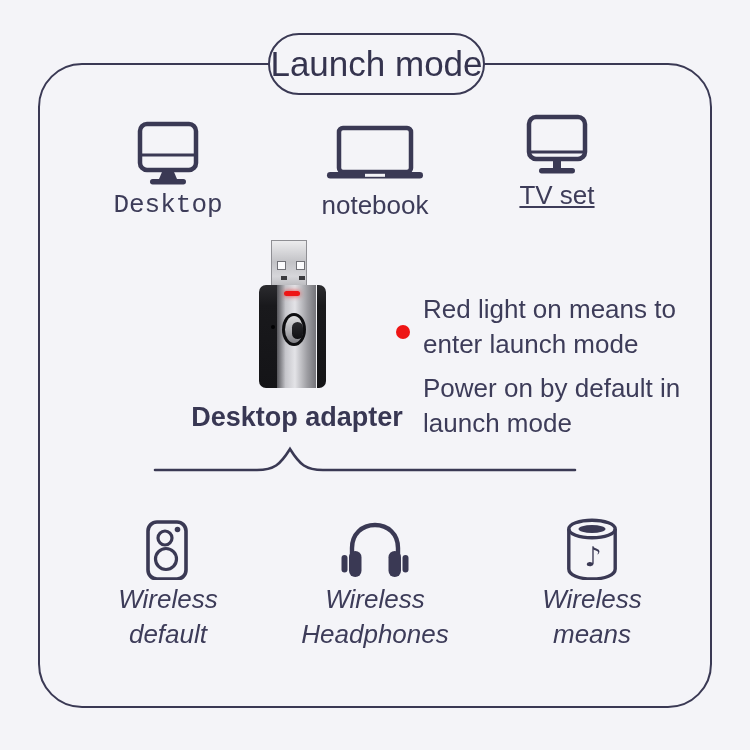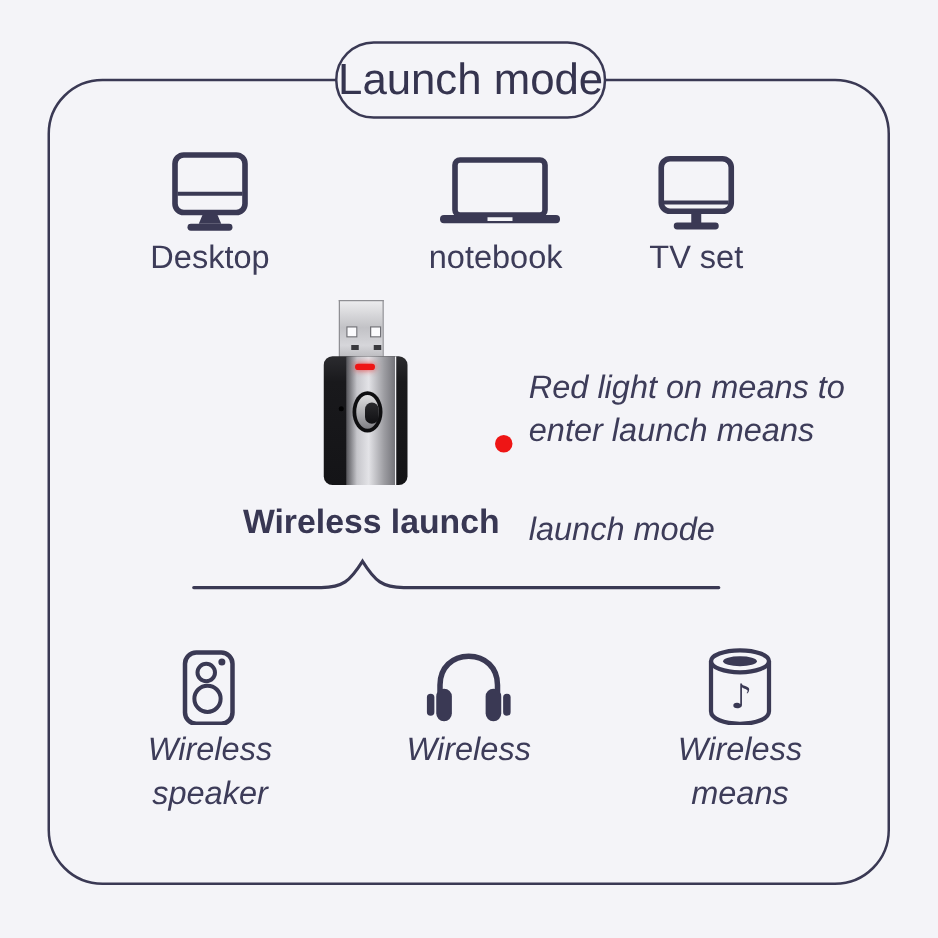--- a/index.html
+++ b/index.html
@@ -68,21 +68,21 @@
     position:absolute;left:3px;top:3px;width:18px;height:27px;border-radius:50%;
     background:linear-gradient(180deg,#dededf 0%,#a9a9ad 60%,#808085 100%);
   }
   .btn-pill{
     position:absolute;left:6.5px;top:6px;width:11px;height:17px;border-radius:6px;
     background:linear-gradient(180deg,#2a2a2d,#101013);
   }
   .mic-hole{position:absolute;left:12px;top:40px;width:4px;height:4px;border-radius:50%;background:#020203;}
   
   .notes{left:396px;top:292px;width:320px;}
-  .note{display:flex;align-items:flex-end;font-size:26px;line-height:35px;font-style:italic;}
+  .note{display:flex;align-items:center;font-size:26px;line-height:35px;}
   .note + .note{margin-top:9px;}
   .bullet{
     flex:0 0 14px;width:14px;height:14px;border-radius:50%;
     background:#ee1515;margin:10px 13px 0 0;
   }
   .bullet.hidden{background:transparent;}
   .adapter-label{
     left:147px;top:402px;width:300px;text-align:center;
     font-size:27px;font-weight:600;color:#383753;
   }
@@ -90,44 +90,44 @@
 </style>
 </head>
 <body>
 
 <div class="abs frame"></div>
 
 <div class="abs title-pill">
   <span>Launch mode</span>
 </div>
 
-<div class="abs item" style="left:93px;top:118px;">
+<div class="abs item" style="left:93px;top:118px;font-family:Liberation Mono, monospace;">
   <div class="icon-slot">
     <svg width="64" height="68" viewBox="0 0 64 68">
       <rect class="stroke" x="4" y="6" width="56" height="46" rx="7" stroke-width="4.5"></rect>
       <line class="stroke" x1="6" y1="37" x2="58" y2="37" stroke-width="3.2"></line>
       <path class="fillc" d="M26,54 L38,54 L41,61 L23,61 Z"></path>
       <rect class="fillc" x="14" y="61" width="36" height="5.5" rx="2.7"></rect>
     </svg>
   </div>
   <div class="dev-label">Desktop</div>
 </div>
 
-<div class="abs item" style="left:300px;top:118px;align-items:flex-end;">
+<div class="abs item" style="left:300px;top:118px;">
   <div class="icon-slot">
     <svg width="100" height="68" viewBox="0 0 100 68">
       <rect class="stroke" x="14" y="10" width="72" height="44" rx="4" stroke-width="4.5"></rect>
       <rect class="fillc" x="2" y="54" width="96" height="6.5" rx="3.2"></rect>
       <rect x="40" y="55.8" width="20" height="3" fill="#f4f4f8"></rect>
     </svg>
   </div>
   <div class="dev-label">notebook</div>
 </div>
 
-<div class="abs item" style="left:482px;top:118px;">
+<div class="abs item" style="left:482px;top:108px;text-decoration:underline;">
   <div class="icon-slot">
     <svg width="64" height="68" viewBox="0 0 64 68">
       <rect class="stroke" x="4" y="9" width="56" height="42" rx="7" stroke-width="4.5"></rect>
       <line class="stroke" x1="6" y1="44" x2="58" y2="44" stroke-width="3.2"></line>
       <rect class="fillc" x="28" y="51" width="8" height="10"></rect>
       <rect class="fillc" x="14" y="60" width="36" height="5.5" rx="2.7"></rect>
     </svg>
   </div>
   <div class="dev-label">TV set</div>
 </div>
@@ -149,67 +149,68 @@
     </div>
     <div class="mic-hole"></div>
   </div>
 </div>
 
 <div class="abs notes">
   <div class="note">
     <span class="bullet"></span>
     <span>
       <span>Red light on means to</span><br>
-      <span>enter launch means</span>
+      <span>enter launch mode</span>
     </span>
   </div>
   <div class="note">
     <span class="bullet hidden"></span>
     <span>
-      <br>
+      <span>Power on by default in</span><br>
       <span>launch mode</span>
     </span>
   </div>
 </div>
 
-<div class="abs adapter-label">Wireless launch</div>
+<div class="abs adapter-label">Desktop adapter</div>
 
 <div class="abs brace">
   <svg width="424" height="30" viewBox="0 0 424 30">
     <path class="stroke" stroke-width="2.6" stroke-linecap="round" d="M2,25 H104 C121,25 127,20 137,4 C147,20 153,25 170,25 H422"></path>
   </svg>
 </div>
 
 <div class="abs item" style="left:93px;top:512px;">
   <div class="icon-slot">
     <svg width="64" height="62" viewBox="0 0 64 62">
       <rect class="stroke" x="12" y="4" width="38" height="57" rx="9" stroke-width="3.6"></rect>
       <circle class="stroke" cx="29" cy="20" r="7" stroke-width="3.2"></circle>
       <circle class="fillc" cx="41.5" cy="11.5" r="2.8"></circle>
       <circle class="stroke" cx="30" cy="41" r="10.5" stroke-width="3.2"></circle>
     </svg>
   </div>
   <div class="out-label">
     <span>Wireless</span><br>
-    <span>speaker</span>
+    <span>default</span>
   </div>
 </div>
 
 <div class="abs item" style="left:300px;top:512px;">
   <div class="icon-slot">
     <svg width="68" height="62" viewBox="0 0 68 62">
       <path class="stroke" stroke-width="4.4" stroke-linecap="round" d="M11,39 V30 C11,16 21,7 34,7 C47,7 57,16 57,30 V39"></path>
       <rect class="fillc" x="8" y="33" width="12.5" height="26" rx="6.2"></rect>
       <rect class="fillc" x="47.5" y="33" width="12.5" height="26" rx="6.2"></rect>
       <rect class="fillc" x="0.5" y="37" width="6" height="17.5" rx="3"></rect>
       <rect class="fillc" x="61.5" y="37" width="6" height="17.5" rx="3"></rect>
     </svg>
   </div>
   <div class="out-label">
     <span>Wireless</span><br>
+    <span>Headphones</span>
   </div>
 </div>
 
 <div class="abs item" style="left:517px;top:512px;">
   <div class="icon-slot">
     <svg width="56" height="66" viewBox="0 0 56 66">
       <path class="stroke" stroke-width="3.4" d="M4.8,15 V55 C4.8,61 15,65 28,65 C41,65 51.2,61 51.2,55 V15"></path>
       <ellipse class="stroke" cx="28" cy="15" rx="23.2" ry="8.8" stroke-width="3.4"></ellipse>
       <ellipse class="fillc" cx="28" cy="15" rx="13.5" ry="4"></ellipse>
       <text x="29" y="52" text-anchor="middle" font-size="27" font-family="DejaVu Sans, sans-serif" fill="#3a3954">♪</text>

